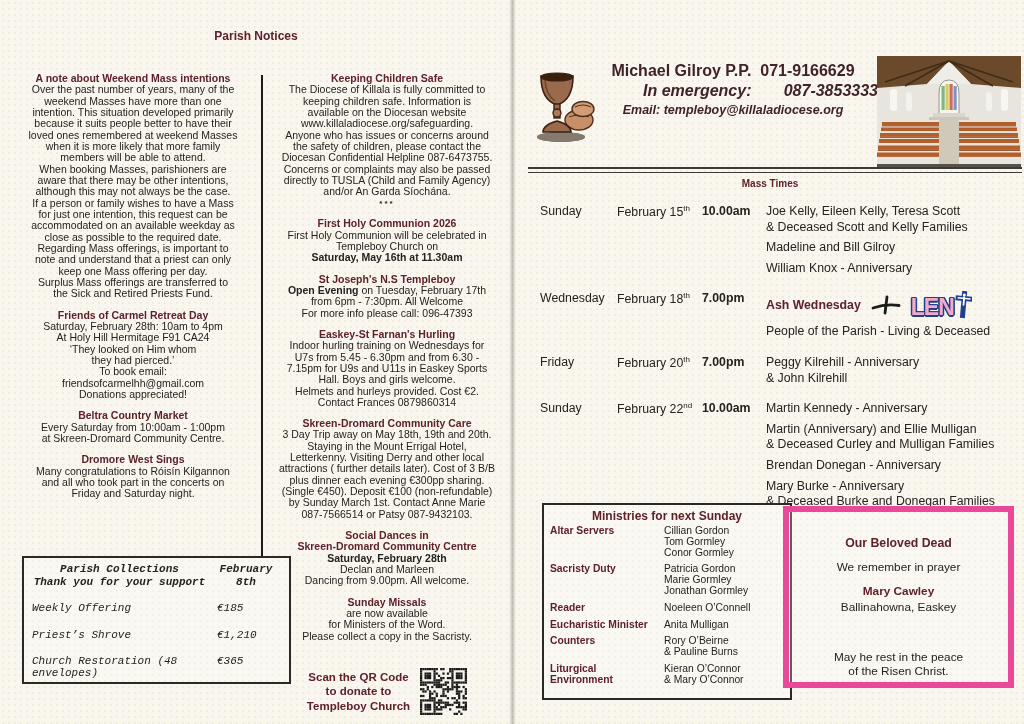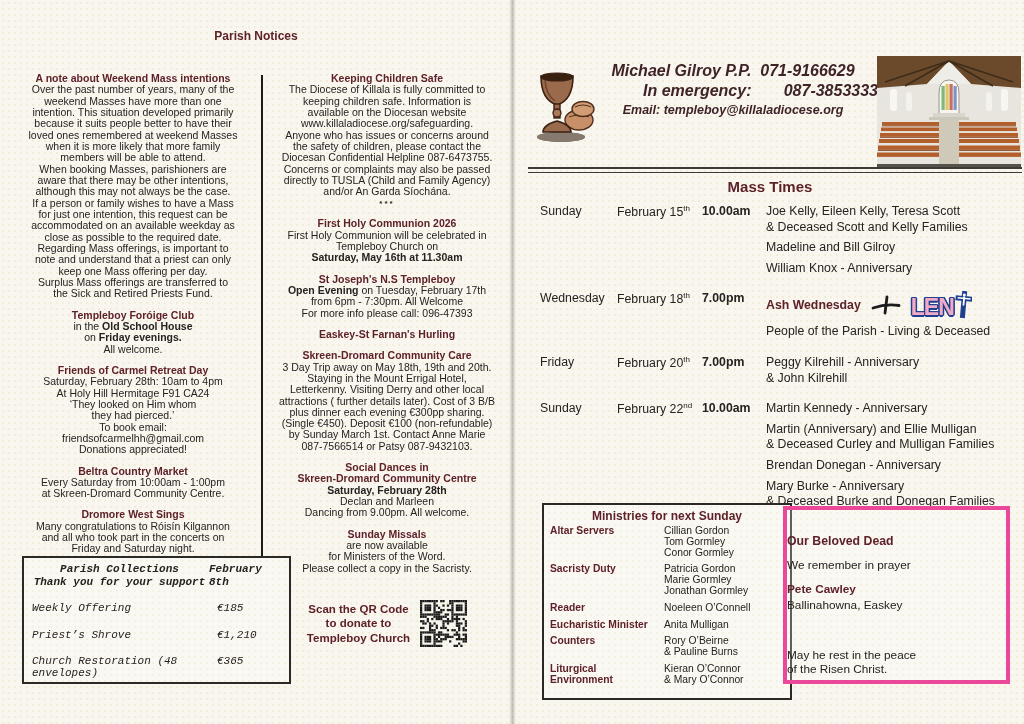--- a/index.html
+++ b/index.html
@@ -27,45 +27,45 @@
   .nh{font-weight:bold;color:var(--maroon,#5e2129);margin-top:10px;white-space:pre-line;}
   .nb{white-space:pre-line;}
   .nb-line b{color:var(--ink,#262220);}
   .bold-line{font-weight:bold;}
   .stars{font-weight:bold;font-size:8px;letter-spacing:2px;margin-top:2px;}
 
   .collections{position:absolute;left:22px;top:556px;width:265px;height:124px;
     border:2px solid #2b2926;font-style:italic;font-size:11px;background:rgba(255,255,255,.25);font-family:Liberation Mono, monospace;}
   .c-head{display:flex;padding:5px 6px 0 6px;font-weight:bold;line-height:1.15;}
   .c-head-left{flex:1;text-align:center;}
-  .c-head-right{width:74px;}
+  .c-head-right{width:74px;text-align:center;}
   .c-row{display:flex;padding:0 8px;margin-top:15px;text-align:left;line-height:1.05;}
   .c-row .lbl{flex:1;}
   .c-row .amt{width:64px;}
 
   .qr-block{display:flex;align-items:center;justify-content:center;gap:10px;margin-top:26px;}
   .qr-label{font-weight:bold;color:var(--maroon,#5e2129);white-space:pre-line;
     font-size:11.5px;line-height:1.25;text-align:center;}
   .qr-svg{display:block;}
 
   
   .chalice{position:absolute;left:533px;top:71px;}
   .rp-head{position:absolute;left:588px;top:57px;width:290px;text-align:center;color:#3f2326;}
   .rp-title{font-size:29px;font-weight:bold;font-style:italic;line-height:1.05;color:#43202a;}
-  .rp-priest{font-size:16px;font-weight:bold;font-style:italic;margin-top:5px;white-space:pre;}
+  .rp-priest{font-size:16px;font-weight:bold;margin-top:5px;white-space:pre;}
   .rp-emg{display:flex;justify-content:space-between;font-size:16px;font-weight:bold;
     font-style:italic;margin-top:2px;padding-left:55px;}
   .rp-email{font-size:12.5px;font-weight:bold;font-style:italic;margin-top:3px;}
   .photo{position:absolute;left:877px;top:56px;border-bottom:3px solid #56524a;}
   .rule{position:absolute;left:528px;top:167px;width:494px;height:3px;
     border-top:2.5px solid #3c3b38;border-bottom:1.5px solid #3c3b38;}
 
   
   .mt-title{position:absolute;left:520px;top:178px;width:500px;text-align:center;
-    font-size:15px;font-weight:bold;color:var(--maroon,#5e2129);}
+    font-size:10px;font-weight:bold;color:var(--maroon,#5e2129);}
   .mt-table{position:absolute;left:540px;top:204px;width:482px;font-size:12.3px;}
   .mt-row{display:flex;margin-bottom:15px;}
   .mt-day{width:77px;}
   .mt-date{width:85px;}
   .mt-date sup{font-size:8px;}
   .mt-time{width:64px;font-weight:bold;}
   .mt-int{flex:1;}
   .ent{white-space:pre-line;line-height:1.27;margin-bottom:5px;}
   .ent:last-child{margin-bottom:0;}
   .ash-row{display:flex;align-items:center;gap:9px;white-space:normal;}
@@ -83,21 +83,21 @@
   .ministries{position:absolute;left:542px;top:503px;width:234px;min-height:168px;
     border:2px solid #2b2926;padding:4px 6px 6px 6px;background:rgba(255,255,255,.25);}
   .m-title{text-align:center;font-weight:bold;color:var(--maroon,#5e2129);
     font-size:12px;margin-bottom:3px;}
   .m-row{display:grid;grid-template-columns:112px 1fr;column-gap:2px;
     margin-bottom:6px;font-size:10.3px;line-height:1.05;}
   .m-role{font-weight:bold;color:var(--maroon,#5e2129);white-space:pre;text-align:left;}
   .m-names{white-space:pre-line;text-align:left;}
 
   .beloved{position:absolute;left:783px;top:506px;width:219px;height:170px;
-    border:4px solid #ec4899;text-align:left;font-size:11.8px;background:rgba(255,255,255,.25);}
+    border:6px solid #ec4899;text-align:center;font-size:11.8px;background:rgba(255,255,255,.25);}
   .b-title{font-weight:bold;color:var(--maroon,#5e2129);margin-top:24px;font-size:12.3px;}
   .b-line1{margin-top:10px;}
   .b-name{font-weight:bold;color:var(--maroon,#5e2129);margin-top:10px;}
   .b-addr{margin-top:2px;}
   .b-close{margin-top:36px;white-space:pre-line;line-height:1.2;}
 </style>
 </head>
 <body>
 
 <div class="sheet">
@@ -122,26 +122,20 @@
 for just one intention, this request can be
 accommodated on an available weekday as
 close as possible to the required date.
 Regarding Mass offerings, is important to
 note and understand that a priest can only
 keep one Mass offering per day.
 Surplus Mass offerings are transferred to
 the Sick and Retired Priests Fund.</div>
     </div>
     <div>
-      <div class="nh">Templeboy Foróige Club</div>
-      <div class="nb-line"><span>in the </span><b>Old School House</b></div>
-      <div class="nb-line"><span>on </span><b>Friday evenings.</b></div>
-      <div class="nb-line">All welcome.</div>
-    </div>
-    <div>
       <div class="nh">Friends of Carmel Retreat Day</div>
       <div class="nb">Saturday, February 28th: 10am to 4pm
 At Holy Hill Hermitage F91 CA24
 ‘They looked on Him whom
 they had pierced.’
 To book email:
 friendsofcarmelhh@gmail.com
 Donations appreciated!</div>
     </div>
     <div>
@@ -181,20 +175,26 @@
       <div class="bold-line">Saturday, May 16th at 11.30am</div>
     </div>
     <div>
       <div class="nh">St Joseph's N.S Templeboy</div>
       <div class="nb-line"><b>Open Evening</b><span> on Tuesday, February 17th</span></div>
       <div class="nb">from 6pm - 7:30pm. All Welcome
 For more info please call: 096-47393</div>
     </div>
     <div>
       <div class="nh">Easkey-St Farnan's Hurling</div>
+      <div class="nb">Indoor hurling training on Wednesdays for
+U7s  from 5.45 - 6.30pm and  from 6.30 -
+7.15pm  for U9s and U11s in Easkey Sports
+Hall.  Boys and girls welcome.
+Helmets and hurleys provided.  Cost €2.
+Contact Frances 0879860314</div>
     </div>
     <div>
       <div class="nh">Skreen-Dromard Community Care</div>
       <div class="nb">3 Day Trip away on May 18th, 19th and 20th.
 Staying in the Mount Errigal Hotel,
 Letterkenny. Visiting Derry and other local
 attractions ( further details later). Cost of 3 B/B
 plus dinner each evening €300pp sharing.
 (Single €450). Deposit €100 (non-refundable)
 by Sunday March 1st. Contact Anne Marie
@@ -638,18 +638,18 @@
       <div class="m-role">Liturgical
 Environment</div>
       <div class="m-names">Kieran O’Connor
 &amp; Mary O’Connor</div>
     </div>
   </div>
 
   <div class="beloved">
     <div class="b-title">Our Beloved Dead</div>
     <div class="b-line1">We remember in prayer</div>
-    <div class="b-name">Pete Cawley</div>
+    <div class="b-name">Mary Cawley</div>
     <div class="b-addr">Ballinahowna, Easkey</div>
     <div class="b-close">May he rest in the peace
 of the Risen Christ.</div>
   </div>
 </div>
 
 </body></html>

